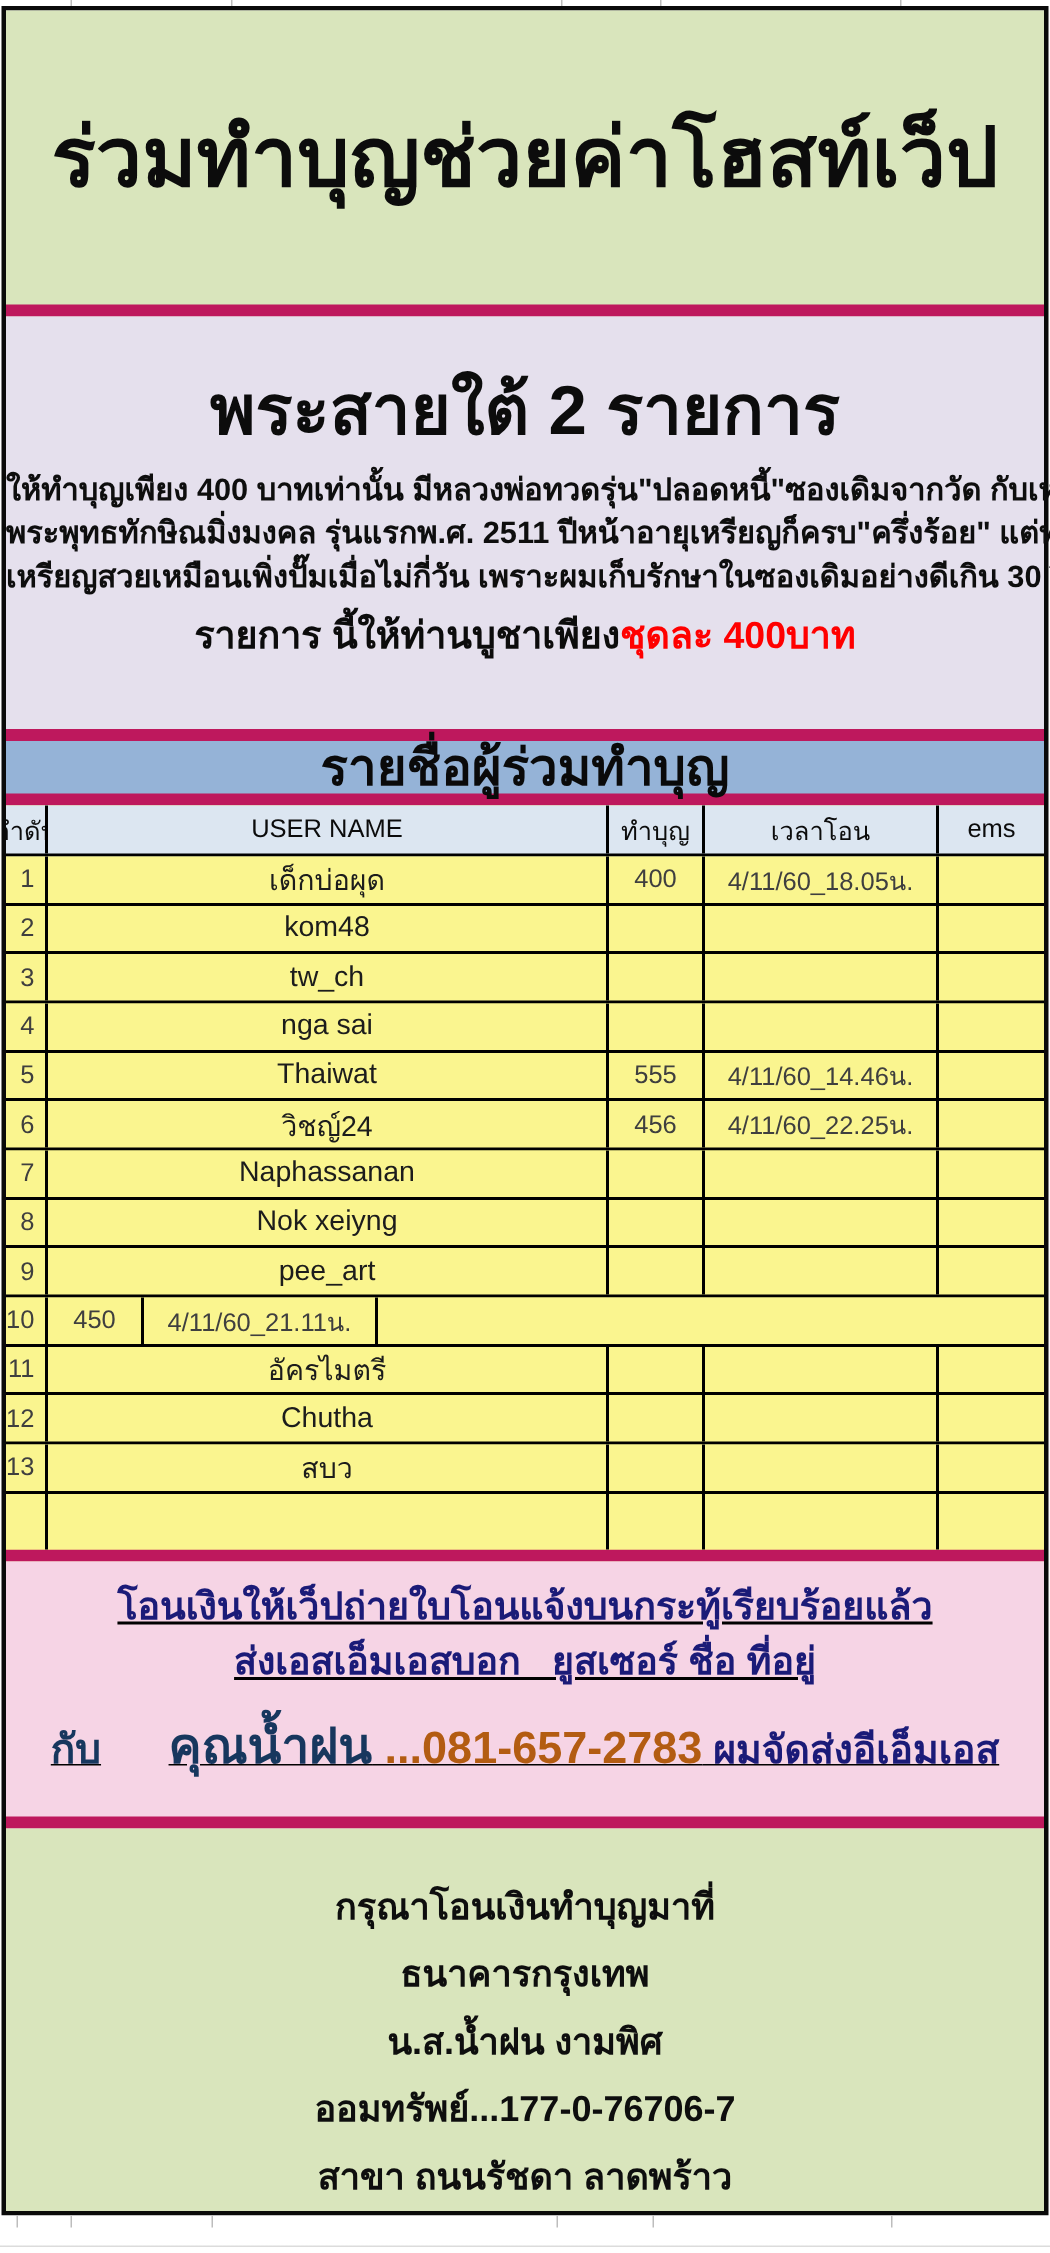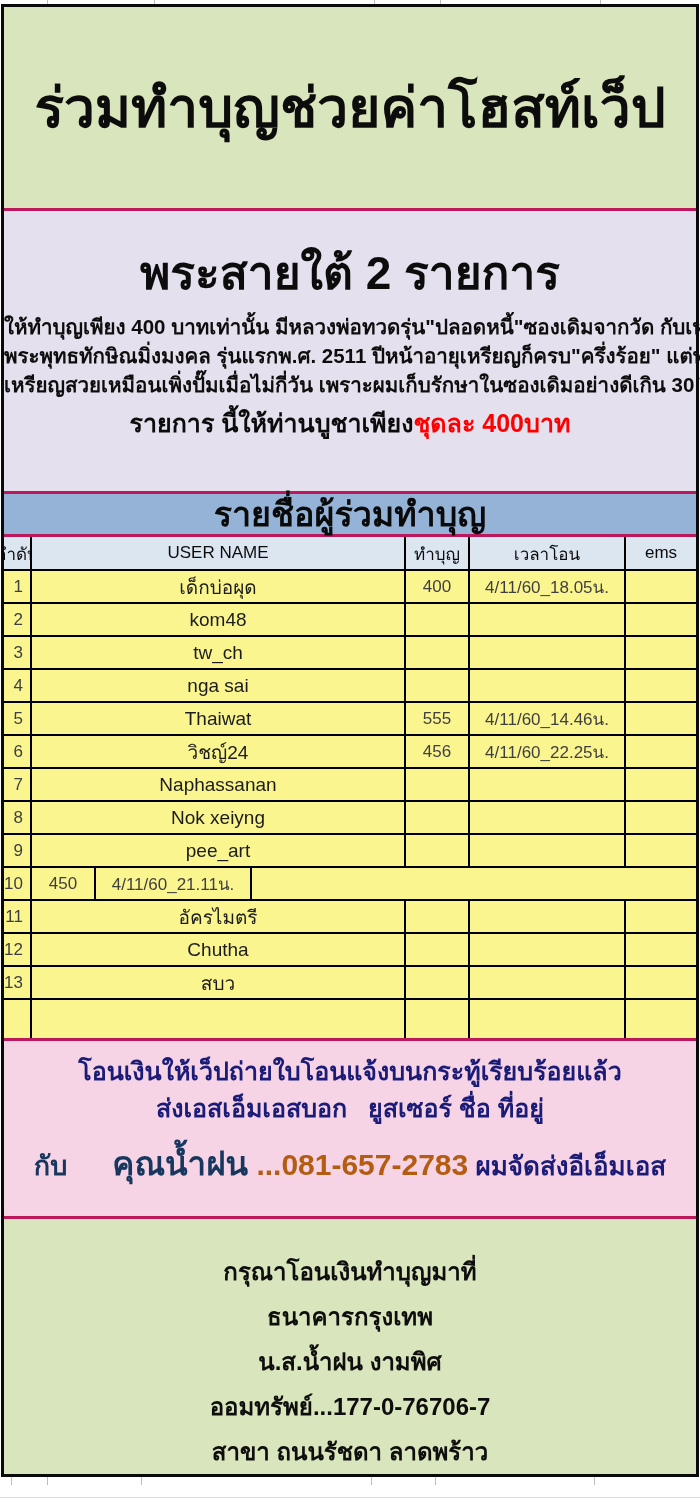--- a/index.html
+++ b/index.html
@@ -21,21 +21,21 @@
     background-image:linear-gradient(#bdbdbd,#bdbdbd),linear-gradient(#bdbdbd,#bdbdbd),
       linear-gradient(#bdbdbd,#bdbdbd),linear-gradient(#bdbdbd,#bdbdbd),
       linear-gradient(#bdbdbd,#bdbdbd),linear-gradient(#bdbdbd,#bdbdbd),
       linear-gradient(#dcdcdc,#dcdcdc);
     background-repeat:no-repeat;
     background-size:1px 8px,1px 8px,1px 8px,1px 8px,1px 8px,1px 8px,100% 1px;
     background-position:11px 0,47px 0,141px 0,371px 0,435px 0,594px 0,0 20px;}
 
   .board{height:1473px;margin:0 1px;border:3px solid #0a0a0a;display:flex;flex-direction:column;}
 
-  section{border-bottom:3px solid #be185d;}
+  section{border-bottom:8px solid #be185d;}
   section:last-of-type{border-bottom:none;}
 
   
   .banner{height:223px;background:var(--green);display:flex;align-items:center;justify-content:center;}
   .banner .title{font-size:55px;font-weight:bold;color:#0c0c0c;white-space:pre;}
 
   
   .offer{height:306px;background:var(--lavender);text-align:center;padding-top:36px;}
   .offer .heading{font-size:46px;font-weight:bold;color:#0c0c0c;line-height:1.15;white-space:pre;}
   .offer .desc{margin-top:12px;font-weight:bold;color:#0e0e0e;}
@@ -57,21 +57,21 @@
      font-size:17px;color:#3f3f3f;overflow:hidden;white-space:pre;}
   .c.no{width:28px;justify-content:flex-end;padding-right:7px;}
   .c.name{width:374px;font-size:19px;color:#1c1c1c;}
   .c.amt{width:64px;}
   .c.time{width:156px;}
   .c.ems{flex:1;border-right:none;}
   .thead .c{color:#0c0c0c;font-size:17px;}
   .thead .c.no{justify-content:center;padding-right:0;}
 
   
-  .notice{height:193px;background:var(--pink);text-align:center;padding-top:12px;}
+  .notice{height:193px;background:var(--pink);text-align:center;padding-top:12px;text-decoration:underline;}
   .notice .nline{font-size:25px;font-weight:bold;color:var(--navy);line-height:37px;white-space:pre;}
   .notice .bigline{margin-top:10px;white-space:pre;}
   .notice .bigline .kab{font-size:27px;font-weight:bold;color:var(--dark-navy);}
   .notice .bigline .name{font-size:33px;font-weight:bold;color:var(--dark-navy);margin-left:45px;}
   .notice .bigline .dots,.notice .bigline .phone{font-size:30px;font-weight:bold;color:var(--orange);}
   .notice .bigline .suffix{font-size:26px;font-weight:bold;color:var(--navy);margin-top:32px;}
 
   
   .bank{flex:1;background:var(--green);text-align:center;padding-top:30px;}
   .bank div{font-size:24px;font-weight:600;color:#0e0e0e;line-height:45px;white-space:pre;}

